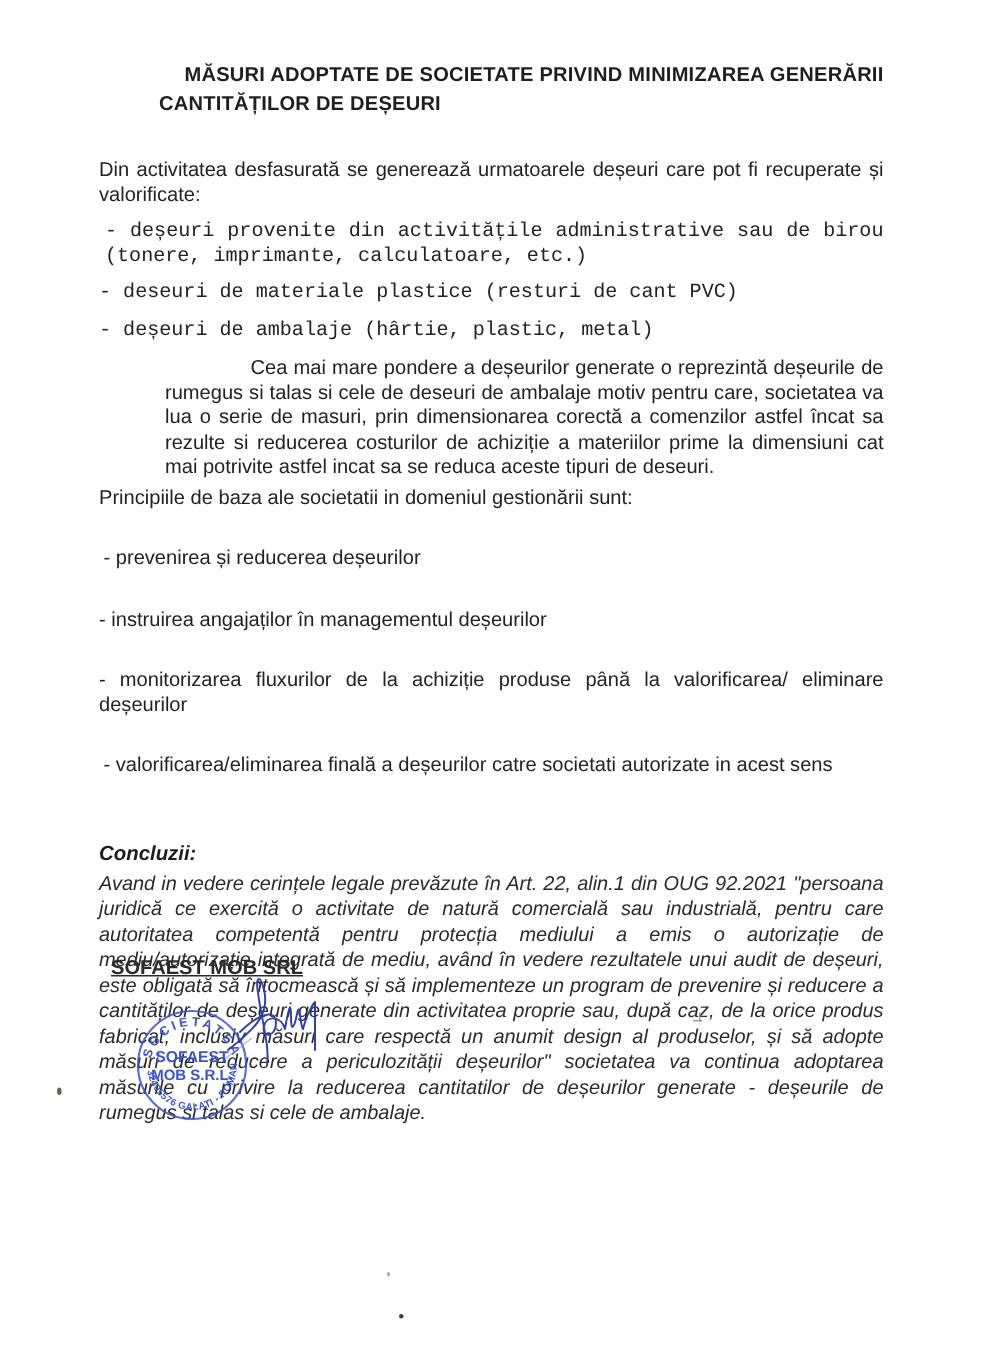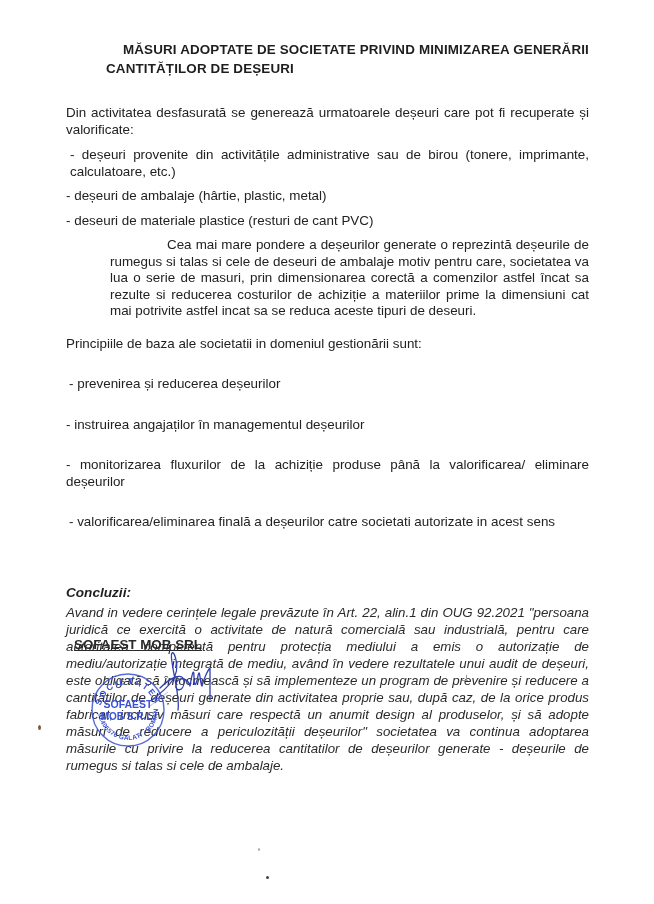--- a/index.html
+++ b/index.html
@@ -3,49 +3,49 @@
 <meta charset="utf-8">
 <style>
   html, body { margin: 0; padding: 0; background: #ffffff; }
   body { width: 654px; height: 904px; position: relative; overflow: hidden; font-family: "Liberation Sans", sans-serif; color: #222; }
   .page { position: absolute; left: 0; top: 0; width: 654px; height: 904px; background: #fff; }
   .content { position: absolute; left: 66px; top: 40px; width: 523px; font-size: 13.4px; line-height: 16.5px; }
   .title { font-weight: bold; text-align: justify; text-align-last: left; margin: 0 0 0 40px; padding-right: 0; letter-spacing: 0.15px; line-height: 19px; font-size: 13.4px; color: #1e1e1e; }
   .title .t1 { display: block; text-align: justify; text-align-last: justify; padding-left: 17px; }
   .p { margin: 0; text-align: justify; }
   .intro { margin-top: 27px; }
-  .item { margin-top: 8px; }
+  .item { margin-top: 8px; font-family: Liberation Mono, monospace; }
   .item.first { margin-top: 9px; }
   .indent-dash { padding-left: 4px; }
   .para2 { margin-top: 8px; text-indent: 57px; margin-left: 44px; }
-  .principles { margin-top: 16px; }
+  .principles { margin-top: 4px; }
   .bullet { margin-top: 24px; }
   .bullet.ind { padding-left: 3px; }
-  .concl-title { margin-top: 54px; font-weight: bold; font-style: italic; font-size: 13.6px; color: #1e1e1e; }
+  .concl-title { margin-top: 42px; font-weight: bold; font-style: italic; font-size: 13.6px; color: #1e1e1e; }
   .concl-body { margin-top: 3px; font-style: italic; text-align: justify; line-height: 17px; font-size: 13.3px; color: #2a2a2a; }
   .company { position: absolute; left: 74px; top: 637px; font-weight: bold; font-size: 13.4px; color: #2a2a2a; text-decoration: underline; }
   .stamp { position: absolute; left: 88px; top: 670px; width: 80px; height: 80px; }
   .signature { position: absolute; left: 150px; top: 648px; width: 80px; height: 70px; }
   .speck { position: absolute; background: #666; border-radius: 50%; }
 </style>
 </head>
 <body>
 
 <div class="page">
   <div class="content">
     <div class="title">
       <span class="t1">MĂSURI ADOPTATE DE SOCIETATE PRIVIND MINIMIZAREA GENERĂRII</span>
       <span>CANTITĂȚILOR DE DEȘEURI</span>
     </div>
 
     <p class="p intro">Din activitatea desfasurată se generează urmatoarele deșeuri care pot fi recuperate și valorificate:</p>
 
     <p class="p item first indent-dash"> - deșeuri provenite din activitățile administrative sau de birou (tonere, imprimante, calculatoare, etc.)</p>
+    <p class="p item">- deseuri de materiale plastice (resturi de cant PVC)</p>
     <p class="p item">- deșeuri de ambalaje (hârtie, plastic, metal)</p>
-    <p class="p item">- deseuri de materiale plastice (resturi de cant PVC)</p>
 
     <p class="p para2">Cea mai mare pondere a deșeurilor generate o reprezintă deșeurile de rumegus si talas si cele de deseuri de ambalaje motiv pentru care, societatea va lua o serie de masuri, prin dimensionarea corectă a comenzilor astfel încat sa rezulte si reducerea costurilor de achiziție a materiilor prime la dimensiuni cat mai potrivite astfel incat sa se reduca aceste tipuri de deseuri.</p>
 
     <p class="p principles">Principiile de baza ale societatii in domeniul gestionării sunt:</p>
     <p class="p bullet ind"> - prevenirea și reducerea deșeurilor</p>
     <p class="p bullet">- instruirea angajaților în managementul deșeurilor</p>
     <p class="p bullet">- monitorizarea fluxurilor de la achiziție produse până la valorificarea/ eliminare deșeurilor</p>
     <p class="p bullet ind"> - valorificarea/eliminarea finală a deșeurilor catre societati autorizate in acest sens</p>
 
     <p class="p concl-title">Concluzii:</p>

